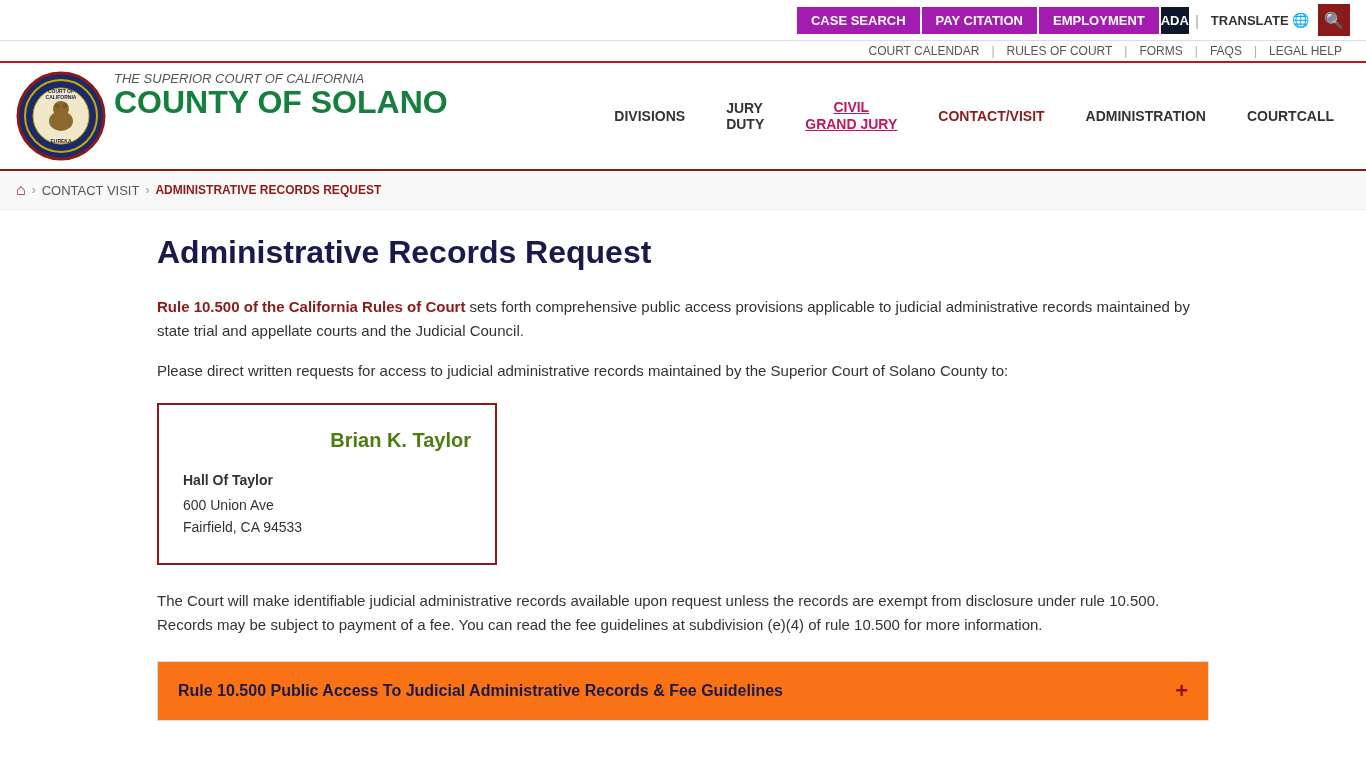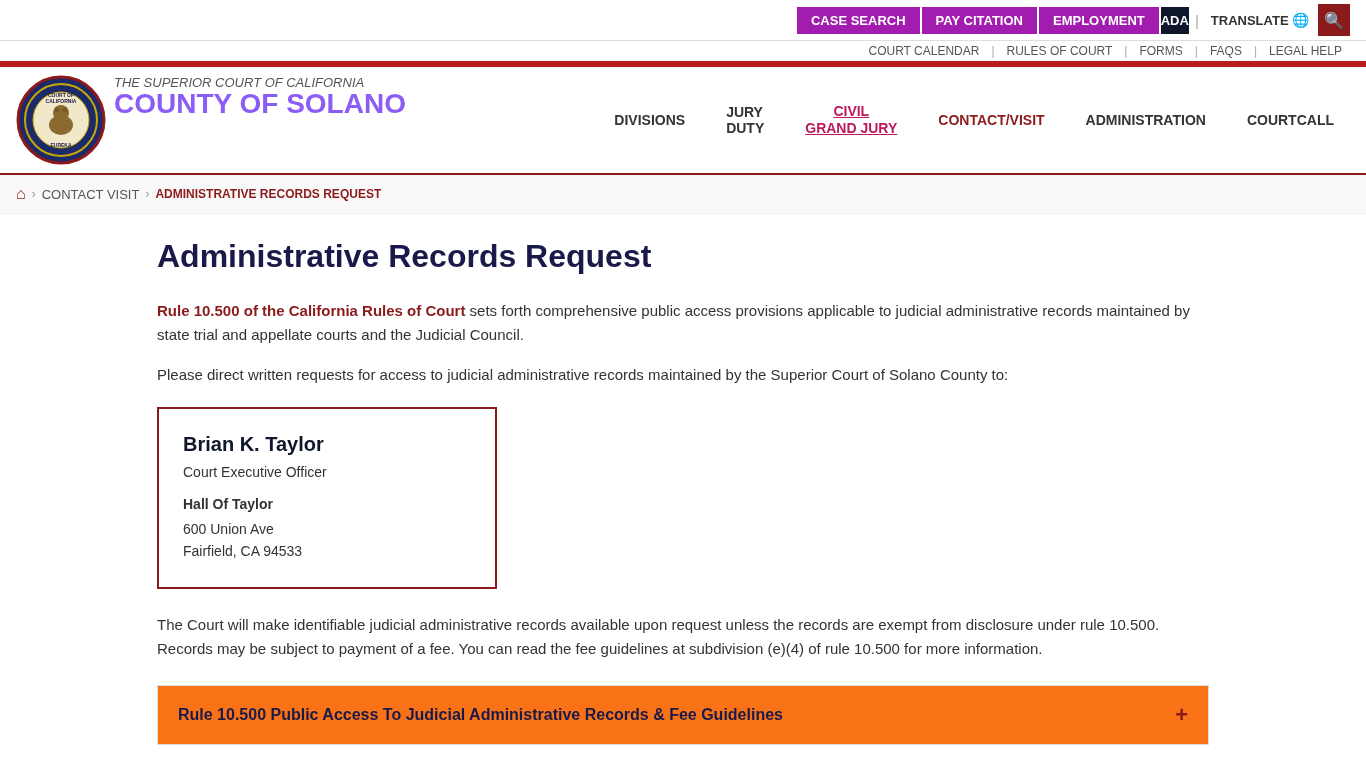--- a/index.html
+++ b/index.html
@@ -60,21 +60,21 @@
       font-size: 16px;
     }
 
     
     .secondary-bar {
       display: flex;
       justify-content: flex-end;
       padding: 3px 16px;
       gap: 0;
       font-size: 12px;
-      border-bottom: 6px solid #b91c1c;
+      border-bottom: 2px solid #b91c1c;
     }
     .secondary-bar a {
       color: #555;
       text-decoration: none;
       padding: 0 8px;
     }
     .secondary-bar-divider { color: #aaa; }
 
     
     .site-header {
@@ -97,23 +97,23 @@
       display: flex;
       flex-direction: column;
       justify-content: center;
     }
     .logo-text .court-name {
       font-size: 13px;
       color: #555;
       font-style: italic;
     }
     .logo-text .county-name {
-      font-size: 28px;
-      font-weight: bold;
-      color: #8b5cf6;
+      font-size: 32px;
+      font-weight: bold;
+      color: #15803d;
       line-height: 1;
     }
 
     
     .main-nav {
       display: flex;
       align-items: center;
       gap: 9px;
     }
     .nav-item {
@@ -192,22 +192,23 @@
     
     .contact-card {
       border: 2px solid #8b1a1a;
       padding: 24px;
       max-width: 340px;
       margin-bottom: 24px;
     }
     .contact-name {
       font-size: 20px;
       font-weight: bold;
-      color: #0f172a;
-      margin-bottom: 8px;
+      color: #4d7c0f;
+      margin-bottom: 20px;
+      text-align: right;
     }
     .contact-title {
       font-size: 14px;
       color: #333;
       margin-bottom: 16px;
     }
     .contact-location {
       font-size: 14px;
       font-weight: bold;
       color: #333;
@@ -338,21 +339,20 @@
   <h1 class="page-title">Administrative Records Request</h1>
 
   <p class="intro-text">
     <a href="#" class="intro-link">Rule 10.500 of the California Rules of Court</a><span> sets forth comprehensive public access provisions applicable to judicial administrative records maintained by state trial and appellate courts and the Judicial Council.</span>
   </p>
 
   <p class="direct-text">Please direct written requests for access to judicial administrative records maintained by the Superior Court of Solano County to:</p>
 
   <div class="contact-card">
     <div class="contact-name">Brian K. Taylor</div>
-    <div class="contact-title">Court Executive Officer</div>
     <div class="contact-location">Hall Of Taylor</div>
     <div class="contact-address">
       <div>600 Union Ave</div>
       <div>Fairfield, CA 94533</div>
     </div>
   </div>
 
   <p class="body-text">The Court will make identifiable judicial administrative records available upon request unless the records are exempt from disclosure under rule 10.500. Records may be subject to payment of a fee. You can read the fee guidelines at subdivision (e)(4) of rule 10.500 for more information.</p>
 
   <div class="accordion">

